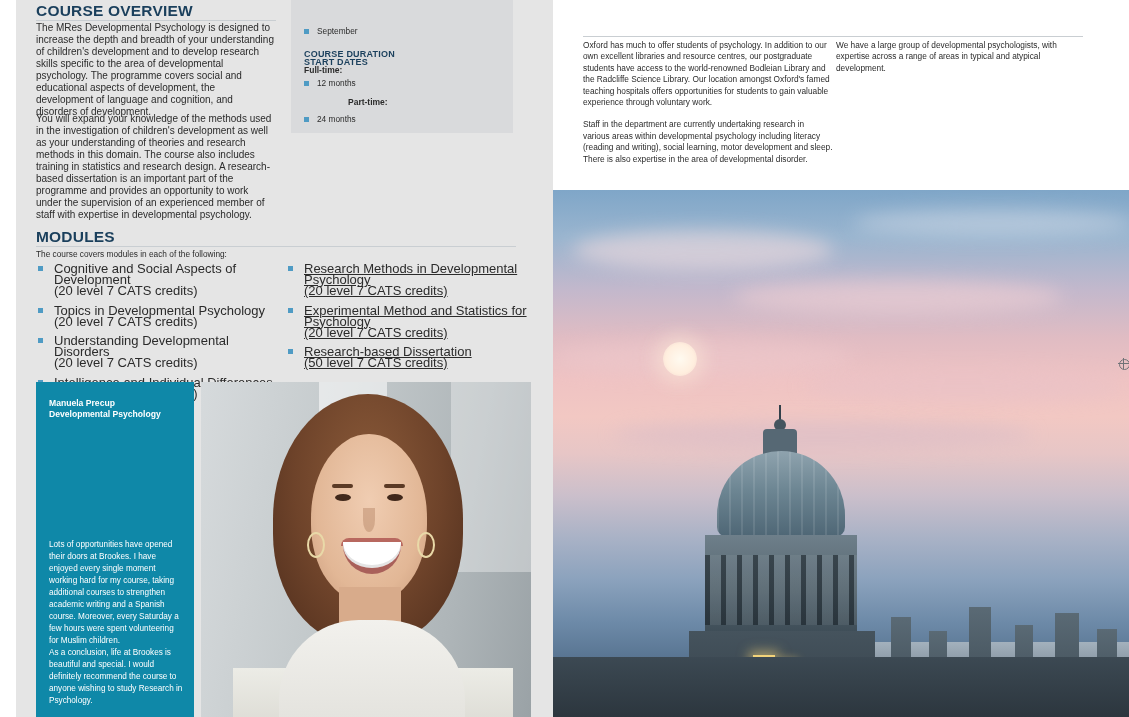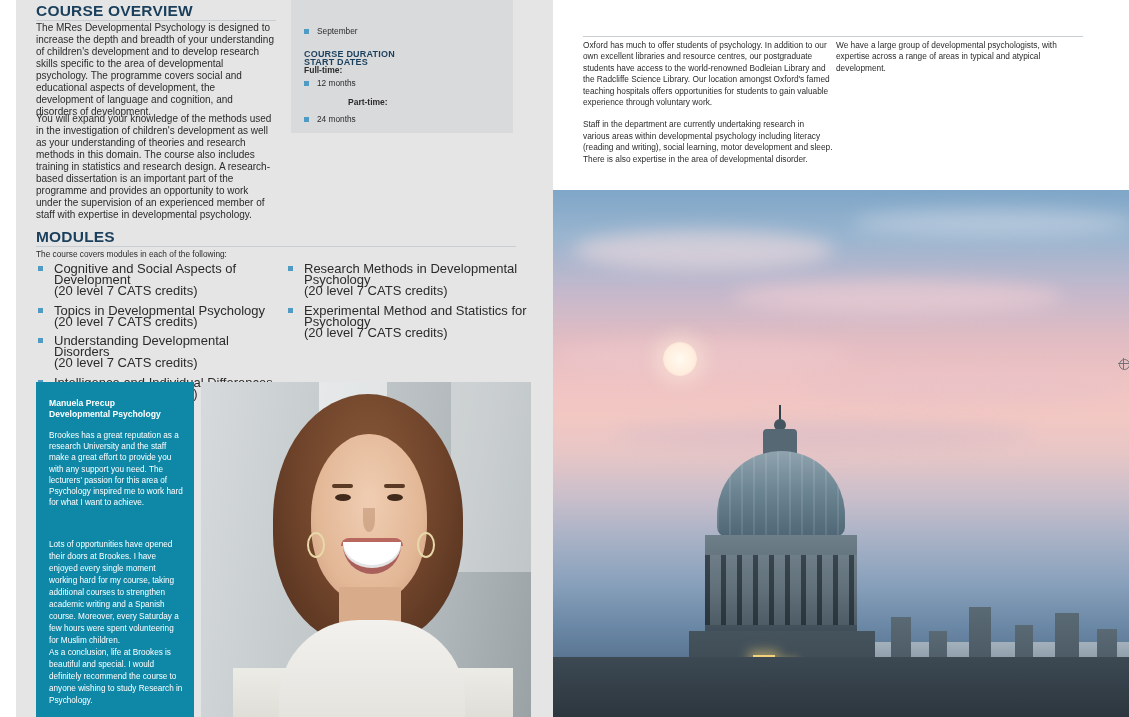--- a/index.html
+++ b/index.html
@@ -46,21 +46,21 @@
   .gb-part{position:absolute;left:13px;top:97px;padding-left:44px;}
   .gb-part-li{position:absolute;left:13px;top:114px;}
 
   
   .modules-title{position:absolute;left:20px;top:228px;}
   .modules-rule{position:absolute;left:20px;top:246px;width:480px;height:1px;background:#c9ced2;}
   .modules-intro{position:absolute;left:20px;top:249px;width:300px;font-size:8.3px;color:#2b2b2b;}
 
   .mod-list{position:absolute;font-size:13px;color:#2b2b2b;}
   .mod-list-left{left:22px;top:263px;width:250px;}
-  .mod-list-right{left:272px;top:263px;width:260px;}
+  .mod-list-right{left:272px;top:263px;width:260px;text-decoration:underline;}
   .mod-item{position:relative;padding-left:16px;margin-bottom:8.5px;line-height:11px;}
   .mod-item .bullet{position:absolute;left:0;top:3px;width:5px;height:5px;background:#4f9bc4;}
 
   
   .testimonial{
     position:absolute;left:20px;top:382px;width:158px;height:335px;background:#0f88a8;color:#ffffff;
   }
   .t-name{position:absolute;left:13px;top:16px;width:140px;font-size:8.6px;font-weight:bold;line-height:11px;}
   .t-p1{position:absolute;left:13px;top:48px;width:136px;font-size:8.2px;line-height:11.2px;}
   .t-p2{position:absolute;left:13px;top:157px;width:136px;font-size:8.2px;line-height:12px;}
@@ -263,28 +263,32 @@
       <div class="mod-item">
         <span class="bullet"></span>
         <span>Research Methods in Developmental Psychology</span><br>
         <span>(20  level 7 CATS credits)</span>
       </div>
       <div class="mod-item">
         <span class="bullet"></span>
         <span>Experimental Method and Statistics for Psychology</span><br>
         <span>(20  level 7 CATS credits)</span>
       </div>
+      <div class="mod-item">
+        <span class="bullet"></span>
+        <span>Research-based Dissertation</span><br>
+        <span>(50  level 7 CATS credits)</span>
+      </div>
     </div>
 
     <div class="testimonial">
       <div class="t-name">
         <span>Manuela Precup</span><br>
         <span>Developmental Psychology</span>
       </div>
-      <div class="t-p1">Brookes has a great reputation as a research University and the staff make a great effort to provide you with any support you need. The lecturers' passion for this area of Psychology inspired me to work hard for what I want to achieve.</div>
       <div class="t-p2" style="white-space:pre-line">Lots of opportunities have opened their doors at Brookes. I have enjoyed every single moment working hard for my course, taking additional courses to strengthen academic writing and a Spanish course. Moreover, every Saturday a few hours were spent volunteering for Muslim children.
 As a conclusion, life at Brookes is beautiful and special. I would definitely recommend the course to anyone wishing to study Research in Psychology.</div>
     </div>
 
     <div class="portrait">
       <div class="bg"></div>
       <div class="wall"></div>
       <div class="window"></div>
       <div class="window2"></div>
       <div class="hair"></div>

